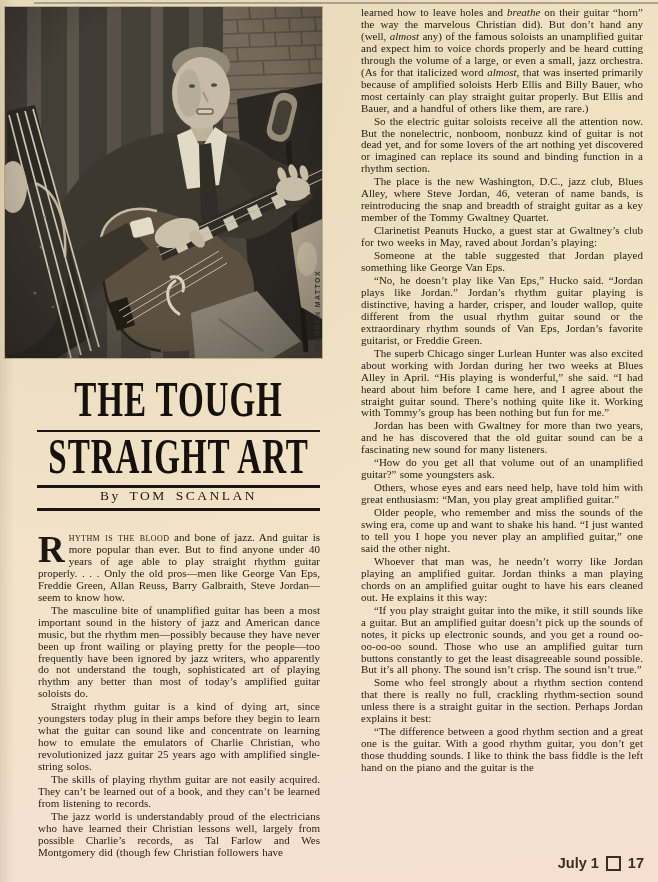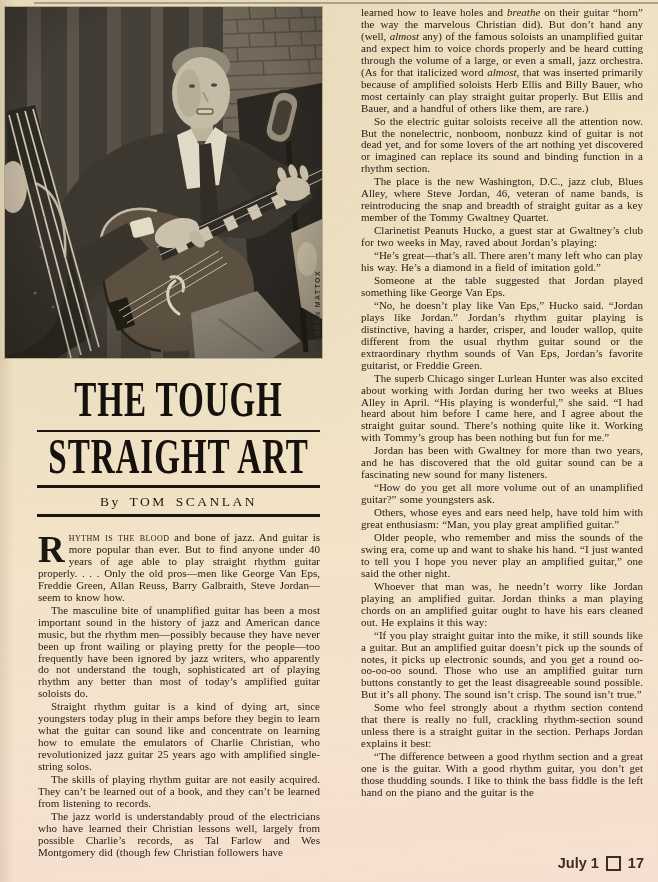--- a/index.html
+++ b/index.html
@@ -41,21 +41,21 @@
   .hl-line{
     font-weight:bold;font-size:36px;line-height:36px;white-space:nowrap;
     transform:scale(0.92,1.38);transform-origin:50% 50%;
     letter-spacing:1px;
   }
   .rule{background:#1a1511;}
   .rule.r1{height:2px;margin-top:13px;}
   .hl2{margin-top:6px;}
   .rule.r2{height:2.5px;margin-top:11px;}
   .byline{
-    margin-top:6px;font-size:13.5px;letter-spacing:2.5px;color:#1e1914;
+    margin-top:0;font-size:13.5px;letter-spacing:2.5px;color:#1e1914;
     word-spacing:3px;
   }
   .rule.r3{height:3px;margin-top:4px;}
   
   .col{position:absolute;width:284px;color:#282119;}
   .col-left{left:37px;top:531px;}
   .col-right{left:360px;top:6px;}
   .para{
     margin:1px;text-align:justify;font-size:11px;line-height:11.95px;
     word-spacing:.6px;
@@ -248,26 +248,25 @@
       <p class="para indent"><span>The masculine bite of unamplified guitar has been a most important sound in the history of jazz and American dance music, but the rhythm men—possibly because they have never been up front wailing or playing pretty for the people—too frequently have been ignored by jazz writers, who apparently do not understand the tough, sophisticated art of playing rhythm any better than most of today’s amplified guitar soloists do.</span></p>
       <p class="para indent"><span>Straight rhythm guitar is a kind of dying art, since youngsters today plug in their amps before they begin to learn what the guitar can sound like and concentrate on learning how to emulate the emulators of Charlie Christian, who revolutionized jazz guitar 25 years ago with amplified single-string solos.</span></p>
       <p class="para indent"><span>The skills of playing rhythm guitar are not easily acquired. They can’t be learned out of a book, and they can’t be learned from listening to records.</span></p>
       <p class="para indent"><span>The jazz world is understandably proud of the electricians who have learned their Christian lessons well, largely from possible Charlie’s records, as Tal Farlow and Wes Montgomery did (though few Christian followers have</span></p>
     </div>
   <div class="col col-right">
       <p class="para"><span>learned how to leave holes and </span><i>breathe</i><span> on their guitar “horn” the way the marvelous Christian did). But don’t hand any (well, </span><i>almost</i><span> any) of the famous soloists an unamplified guitar and expect him to voice chords properly and be heard cutting through the volume of a large, or even a small, jazz orchestra. (As for that italicized word </span><i>almost,</i><span> that was inserted primarily because of amplified soloists Herb Ellis and Billy Bauer, who most certainly can play straight guitar properly. But Ellis and Bauer, and a handful of others like them, are rare.)</span></p>
       <p class="para indent"><span>So the electric guitar soloists receive all the attention now. But the nonelectric, nonboom, nonbuzz kind of guitar is not dead yet, and for some lovers of the art nothing yet discovered or imagined can replace its sound and binding function in a rhythm section.</span></p>
       <p class="para indent"><span>The place is the new Washington, D.C., jazz club, Blues Alley, where Steve Jordan, 46, veteran of name bands, is reintroducing the snap and breadth of straight guitar as a key member of the Tommy Gwaltney Quartet.</span></p>
       <p class="para indent"><span>Clarinetist Peanuts Hucko, a guest star at Gwaltney’s club for two weeks in May, raved about Jordan’s playing:</span></p>
-      <p class="para indent"><span>“He’s great—that’s all. There aren’t many left who can play his way. He’s a diamond in a field of imitation gold.”</span></p>
       <p class="para indent"><span>Someone at the table suggested that Jordan played something like George Van Eps.</span></p>
       <p class="para indent"><span>“No, he doesn’t play like Van Eps,” Hucko said. “Jordan plays like Jordan.” Jordan’s rhythm guitar playing is distinctive, having a harder, crisper, and louder wallop, quite different from the usual rhythm guitar sound or the extraordinary rhythm sounds of Van Eps, Jordan’s favorite guitarist, or Freddie Green.</span></p>
       <p class="para indent"><span>The superb Chicago singer Lurlean Hunter was also excited about working with Jordan during her two weeks at Blues Alley in April. “His playing is wonderful,” she said. “I had heard about him before I came here, and I agree about the straight guitar sound. There’s nothing quite like it. Working with Tommy’s group has been nothing but fun for me.”</span></p>
       <p class="para indent"><span>Jordan has been with Gwaltney for more than two years, and he has discovered that the old guitar sound can be a fascinating new sound for many listeners.</span></p>
-      <p class="para indent"><span>“How do you get all more volume out of an unamplified guitar?” some youngsters ask.</span></p>
+      <p class="para indent"><span>“How do you get all that volume out of an unamplified guitar?” some youngsters ask.</span></p>
       <p class="para indent"><span>Others, whose eyes and ears need help, have told him with great enthusiasm: “Man, you play great amplified guitar.”</span></p>
       <p class="para indent"><span>Older people, who remember and miss the sounds of the swing era, come up and want to shake his hand. “I just wanted to tell you I hope you never play an amplified guitar,” one said the other night.</span></p>
       <p class="para indent"><span>Whoever that man was, he needn’t worry like Jordan playing an amplified guitar. Jordan thinks a man playing chords on an amplified guitar ought to have his ears cleaned out. He explains it this way:</span></p>
       <p class="para indent"><span>“If you play straight guitar into the mike, it still sounds like a guitar. But an amplified guitar doesn’t pick up the sounds of notes, it picks up electronic sounds, and you get a round oo-oo-oo-oo sound. Those who use an amplified guitar turn buttons constantly to get the least disagreeable sound possible. But it’s all phony. The sound isn’t crisp. The sound isn’t true.”</span></p>
       <p class="para indent"><span>Some who feel strongly about a rhythm section contend that there is really no full, crackling rhythm-section sound unless there is a straight guitar in the section. Perhaps Jordan explains it best:</span></p>
       <p class="para indent"><span>“The difference between a good rhythm section and a great one is the guitar. With a good rhythm guitar, you don’t get those thudding sounds. I like to think the bass fiddle is the left hand on the piano and the guitar is the</span></p>
     </div>
 
   <div class="footer">
     <span>July 1</span>

